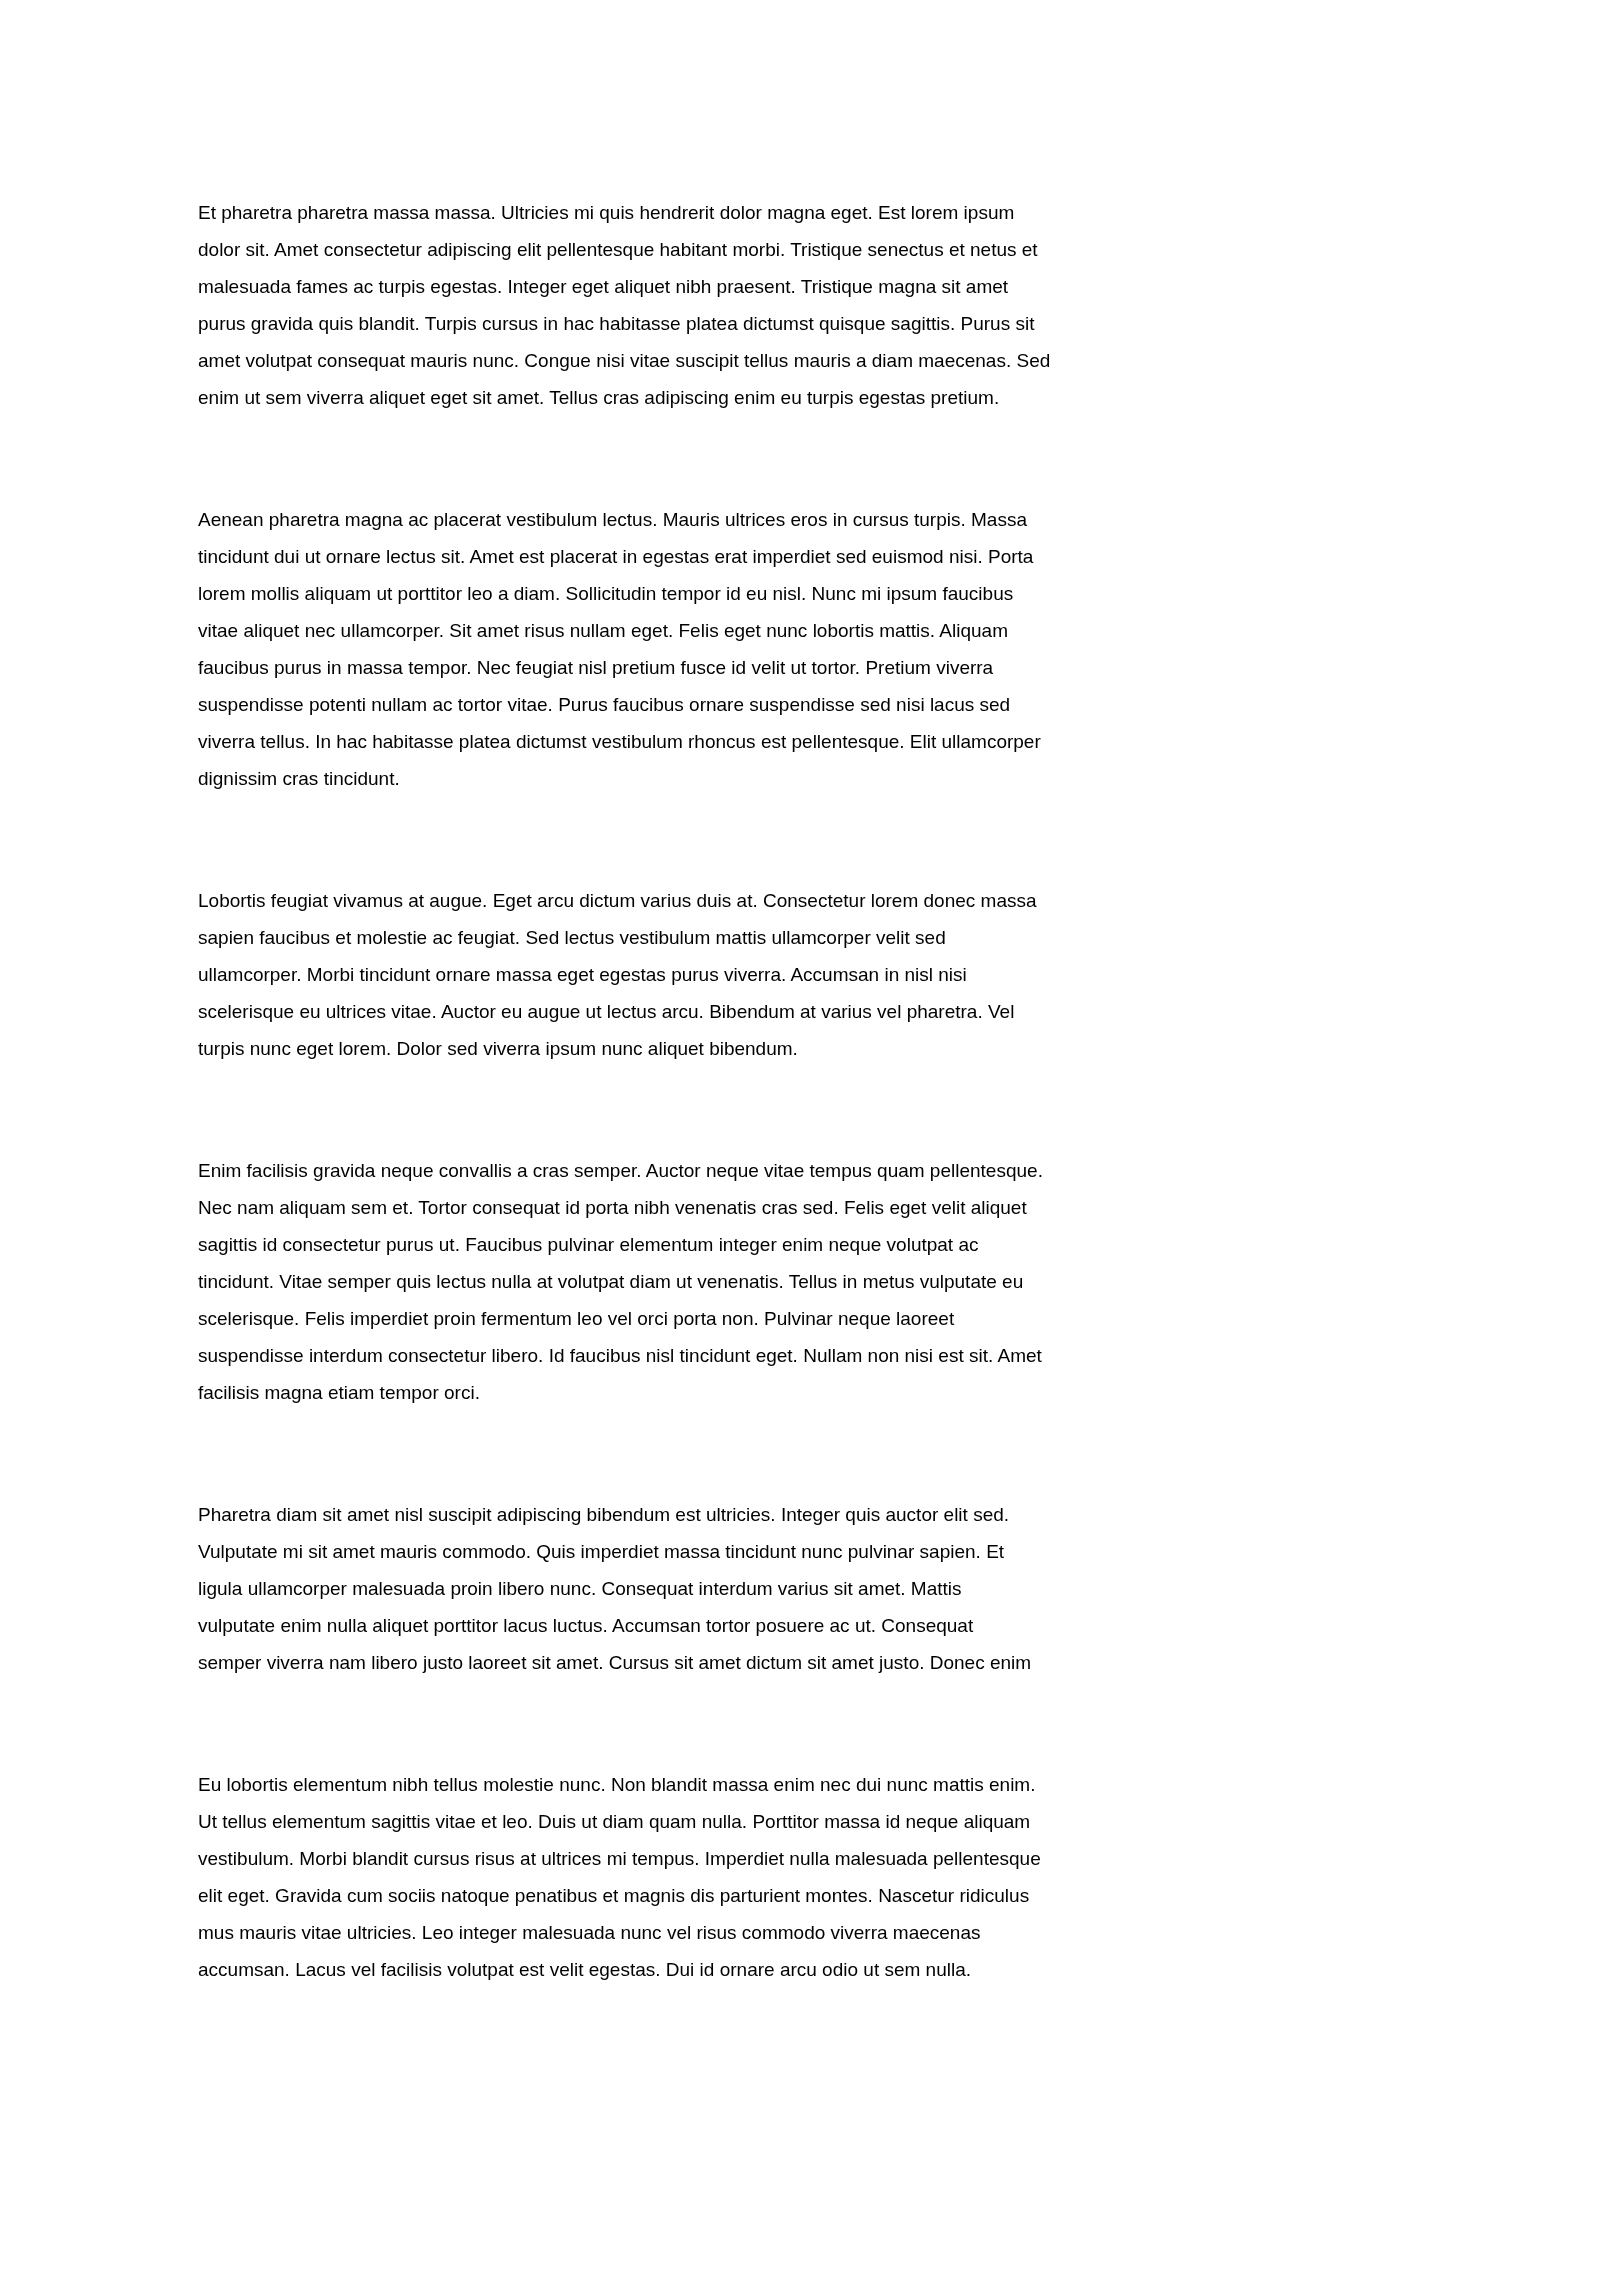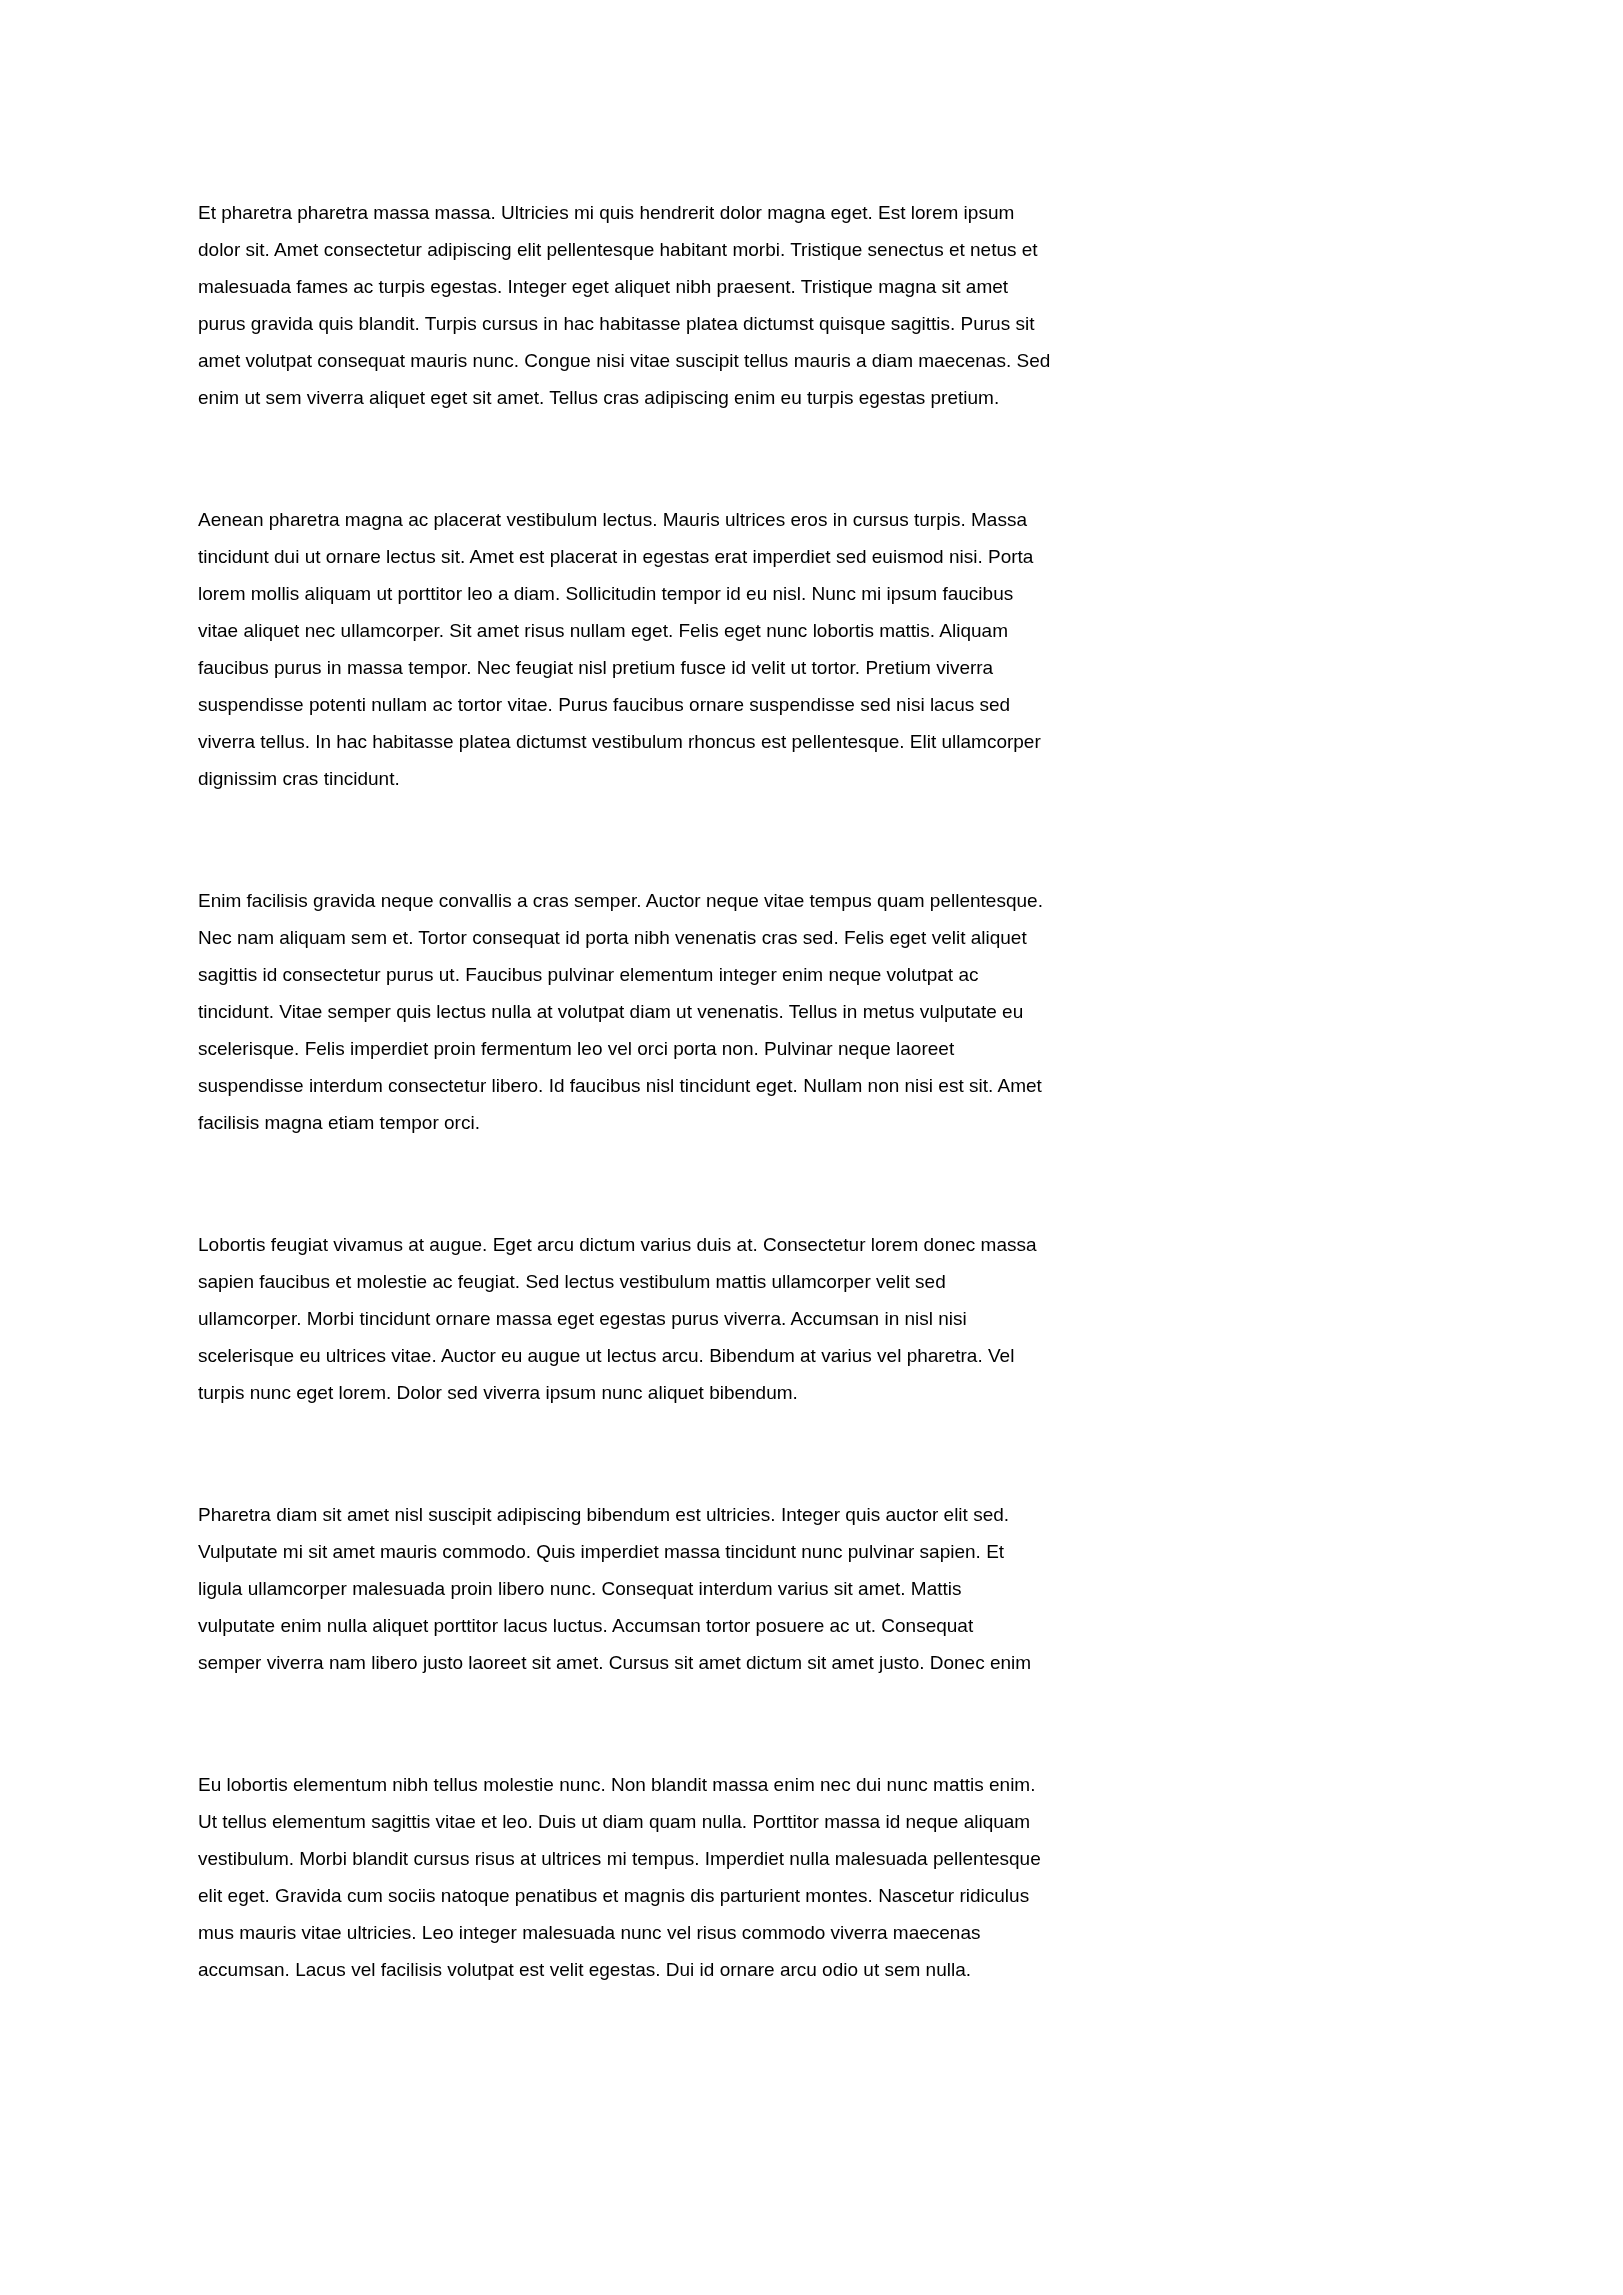--- a/index.html
+++ b/index.html
@@ -39,32 +39,32 @@
 amet volutpat consequat mauris nunc. Congue nisi vitae suscipit tellus mauris a diam maecenas. Sed
 enim ut sem viverra aliquet eget sit amet. Tellus cras adipiscing enim eu turpis egestas pretium.</p>
   <p class="para">Aenean pharetra magna ac placerat vestibulum lectus. Mauris ultrices eros in cursus turpis. Massa
 tincidunt dui ut ornare lectus sit. Amet est placerat in egestas erat imperdiet sed euismod nisi. Porta
 lorem mollis aliquam ut porttitor leo a diam. Sollicitudin tempor id eu nisl. Nunc mi ipsum faucibus
 vitae aliquet nec ullamcorper. Sit amet risus nullam eget. Felis eget nunc lobortis mattis. Aliquam
 faucibus purus in massa tempor. Nec feugiat nisl pretium fusce id velit ut tortor. Pretium viverra
 suspendisse potenti nullam ac tortor vitae. Purus faucibus ornare suspendisse sed nisi lacus sed
 viverra tellus. In hac habitasse platea dictumst vestibulum rhoncus est pellentesque. Elit ullamcorper
 dignissim cras tincidunt.</p>
+  <p class="para">Lobortis feugiat vivamus at augue. Eget arcu dictum varius duis at. Consectetur lorem donec massa
+sapien faucibus et molestie ac feugiat. Sed lectus vestibulum mattis ullamcorper velit sed
+ullamcorper. Morbi tincidunt ornare massa eget egestas purus viverra. Accumsan in nisl nisi
+scelerisque eu ultrices vitae. Auctor eu augue ut lectus arcu. Bibendum at varius vel pharetra. Vel
+turpis nunc eget lorem. Dolor sed viverra ipsum nunc aliquet bibendum.</p>
   <p class="para">Enim facilisis gravida neque convallis a cras semper. Auctor neque vitae tempus quam pellentesque.
 Nec nam aliquam sem et. Tortor consequat id porta nibh venenatis cras sed. Felis eget velit aliquet
 sagittis id consectetur purus ut. Faucibus pulvinar elementum integer enim neque volutpat ac
 tincidunt. Vitae semper quis lectus nulla at volutpat diam ut venenatis. Tellus in metus vulputate eu
 scelerisque. Felis imperdiet proin fermentum leo vel orci porta non. Pulvinar neque laoreet
 suspendisse interdum consectetur libero. Id faucibus nisl tincidunt eget. Nullam non nisi est sit. Amet
 facilisis magna etiam tempor orci.</p>
-  <p class="para">Lobortis feugiat vivamus at augue. Eget arcu dictum varius duis at. Consectetur lorem donec massa
-sapien faucibus et molestie ac feugiat. Sed lectus vestibulum mattis ullamcorper velit sed
-ullamcorper. Morbi tincidunt ornare massa eget egestas purus viverra. Accumsan in nisl nisi
-scelerisque eu ultrices vitae. Auctor eu augue ut lectus arcu. Bibendum at varius vel pharetra. Vel
-turpis nunc eget lorem. Dolor sed viverra ipsum nunc aliquet bibendum.</p>
   <p class="para">Pharetra diam sit amet nisl suscipit adipiscing bibendum est ultricies. Integer quis auctor elit sed.
 Vulputate mi sit amet mauris commodo. Quis imperdiet massa tincidunt nunc pulvinar sapien. Et
 ligula ullamcorper malesuada proin libero nunc. Consequat interdum varius sit amet. Mattis
 vulputate enim nulla aliquet porttitor lacus luctus. Accumsan tortor posuere ac ut. Consequat
 semper viverra nam libero justo laoreet sit amet. Cursus sit amet dictum sit amet justo. Donec enim</p>
   <p class="para">Eu lobortis elementum nibh tellus molestie nunc. Non blandit massa enim nec dui nunc mattis enim.
 Ut tellus elementum sagittis vitae et leo. Duis ut diam quam nulla. Porttitor massa id neque aliquam
 vestibulum. Morbi blandit cursus risus at ultrices mi tempus. Imperdiet nulla malesuada pellentesque
 elit eget. Gravida cum sociis natoque penatibus et magnis dis parturient montes. Nascetur ridiculus
 mus mauris vitae ultricies. Leo integer malesuada nunc vel risus commodo viverra maecenas

